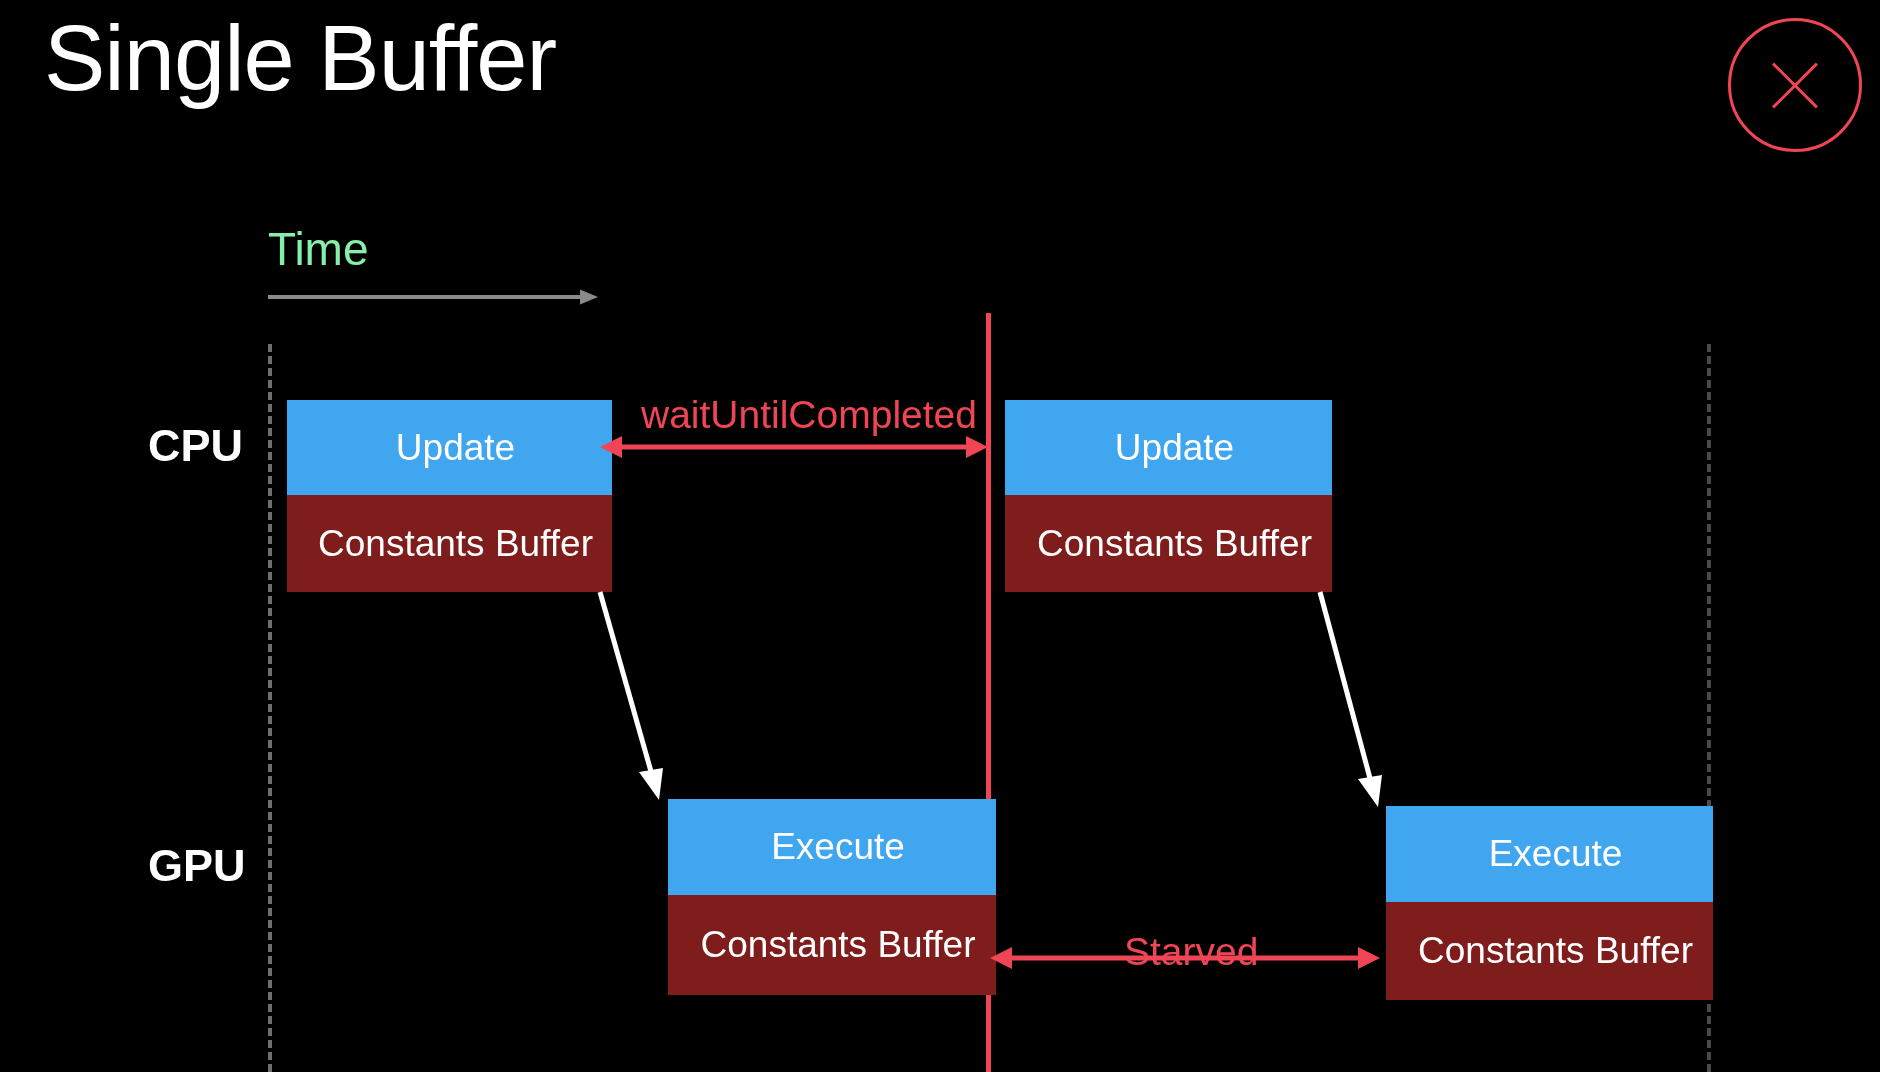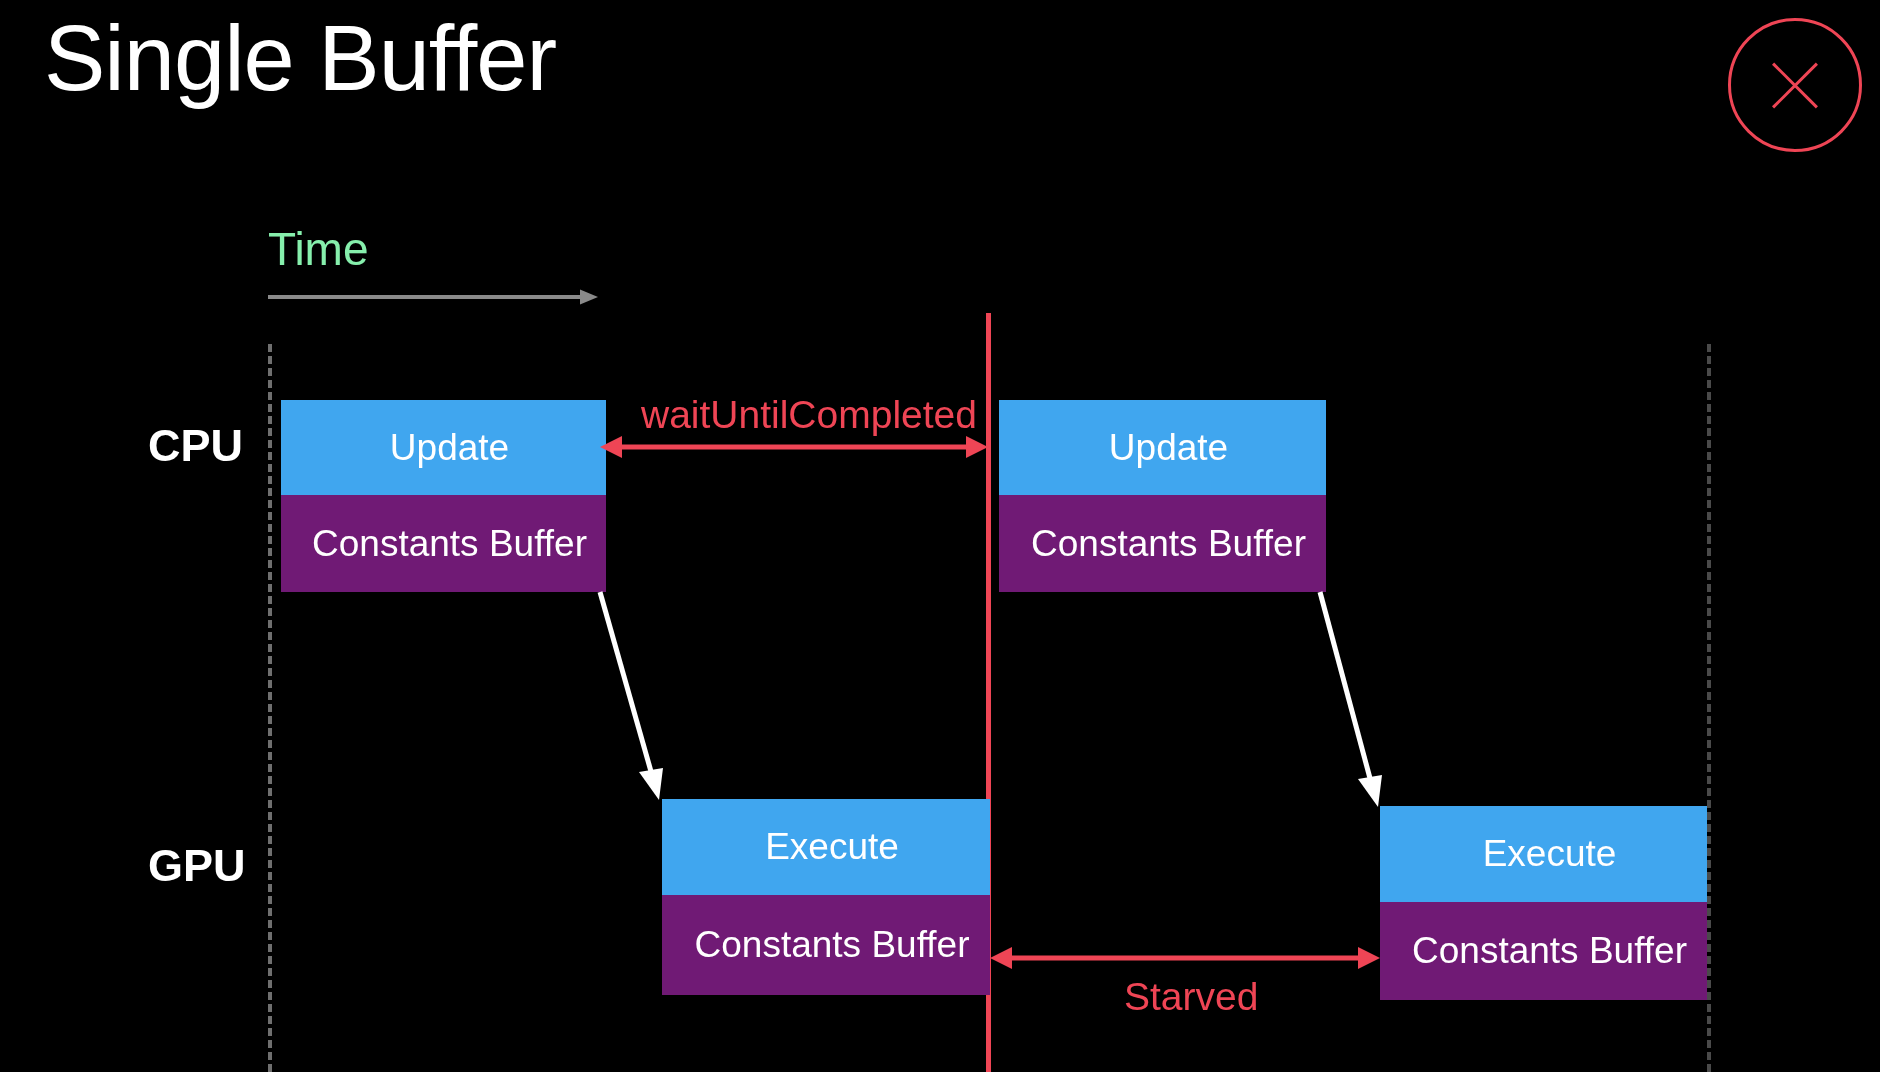--- a/index.html
+++ b/index.html
@@ -104,33 +104,33 @@
     top: 313px;
     width: 5px;
     height: 759px;
     background: #ef4555;
   }
 
   
   .block { position: absolute; }
   .block .top-seg, .block .bot-seg {
     position: absolute;
-    left: 4px;
+    left: 10px;
     width: 100%;
     display: flex;
     align-items: center;
     justify-content: center;
     box-sizing: border-box;
     color: #ffffff;
     font-size: 37px;
     font-weight: 400;
     padding-left: 12px;
   }
   .block .top-seg { background: #40a6ef; }
-  .block .bot-seg { background: #701a75; }
+  .block .bot-seg { background: #7f1d1d; }
 
   
   #cpu-block-1 { left: 277px; top: 400px; width: 325px; height: 192px; }
   #cpu-block-1 .top-seg { top: 0;    height: 95px; }
   #cpu-block-1 .bot-seg { top: 95px; height: 97px; }
 
   
   #cpu-block-2 { left: 995px; top: 400px; width: 327px; height: 192px; }
   #cpu-block-2 .top-seg { top: 0;    height: 95px; }
   #cpu-block-2 .bot-seg { top: 95px; height: 97px; }
@@ -147,21 +147,21 @@
 
   
   .annotation {
     position: absolute;
     color: #ef4555;
     font-size: 39px;
     font-weight: 400;
     white-space: nowrap;
   }
   #wait-annotation    { left: 641px; top: 393px; }
-  #starved-annotation { left: 1124px; top: 975px; }
+  #starved-annotation { left: 1124px; top: 930px; }
 
   
   #overlay {
     position: absolute;
     left: 0; top: 0;
     width: 1880px;
     height: 1072px;
     pointer-events: none;
   }
 </style>

